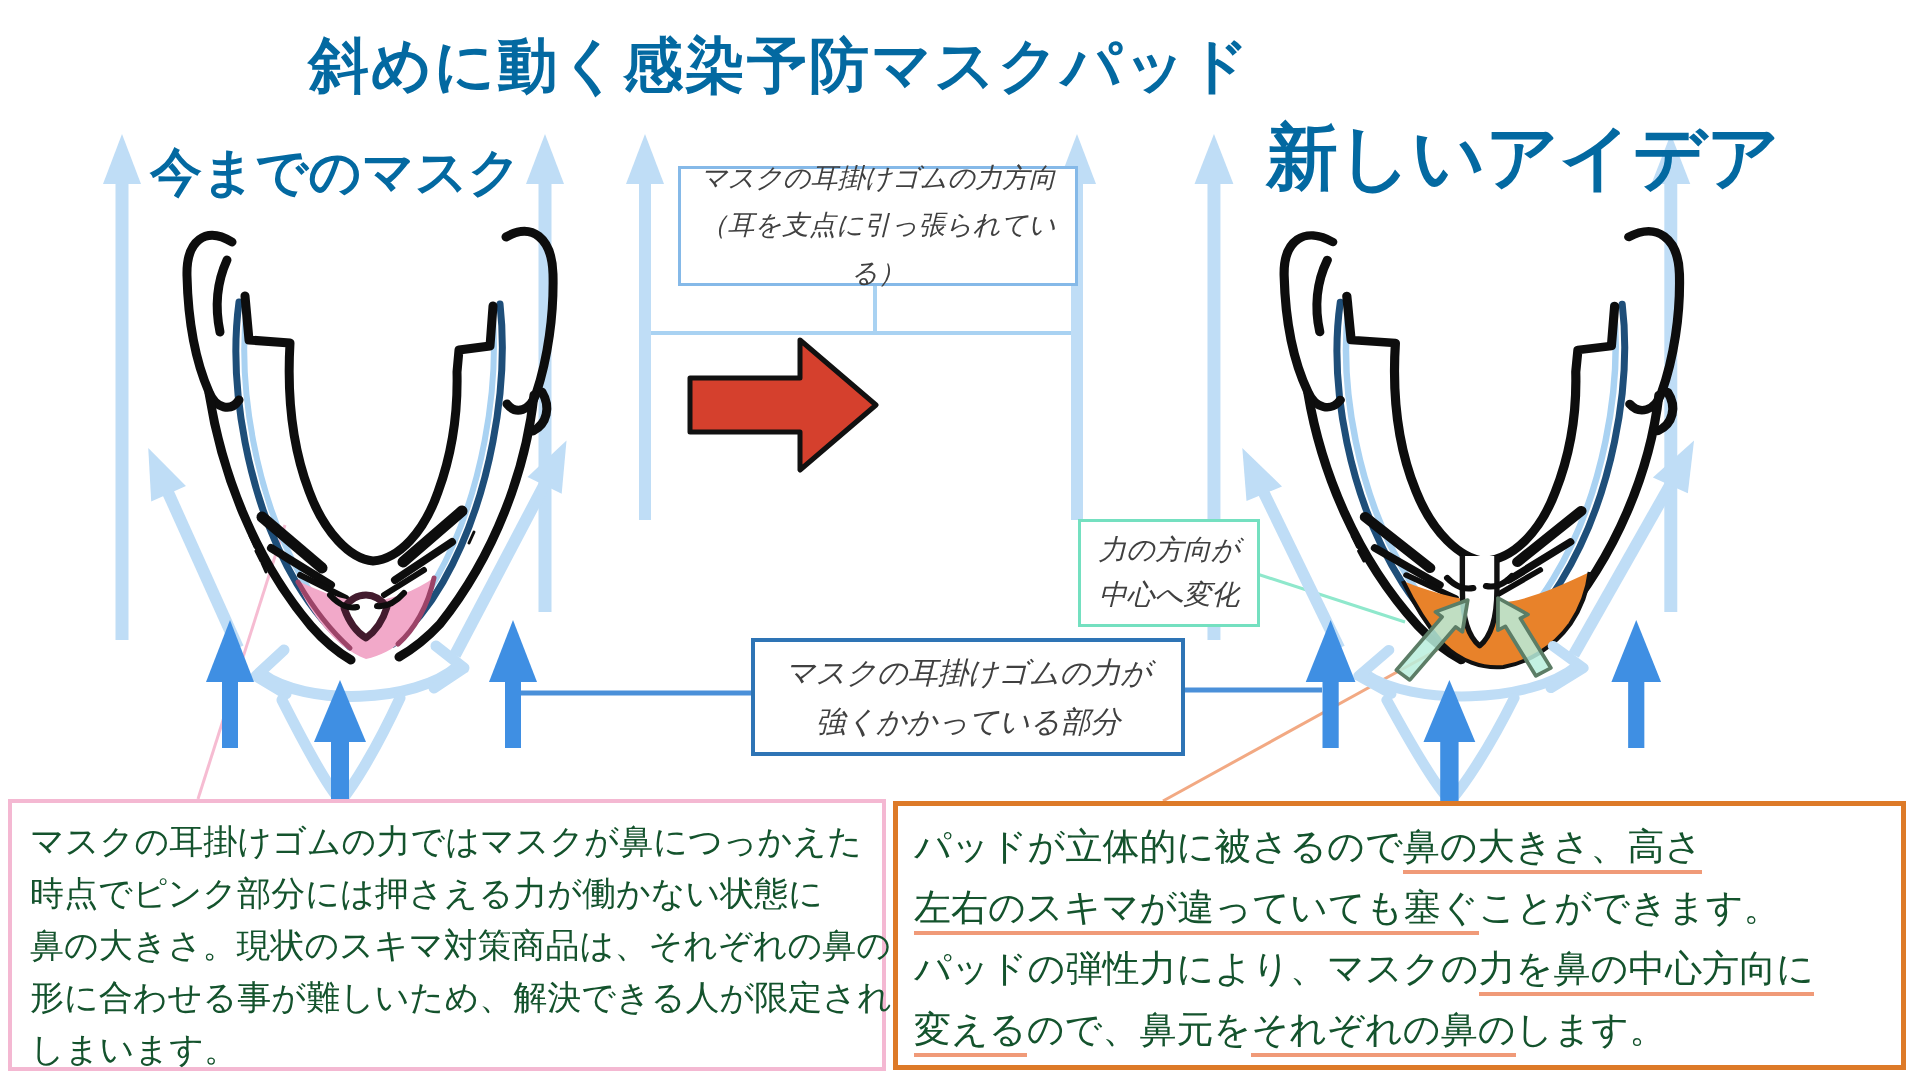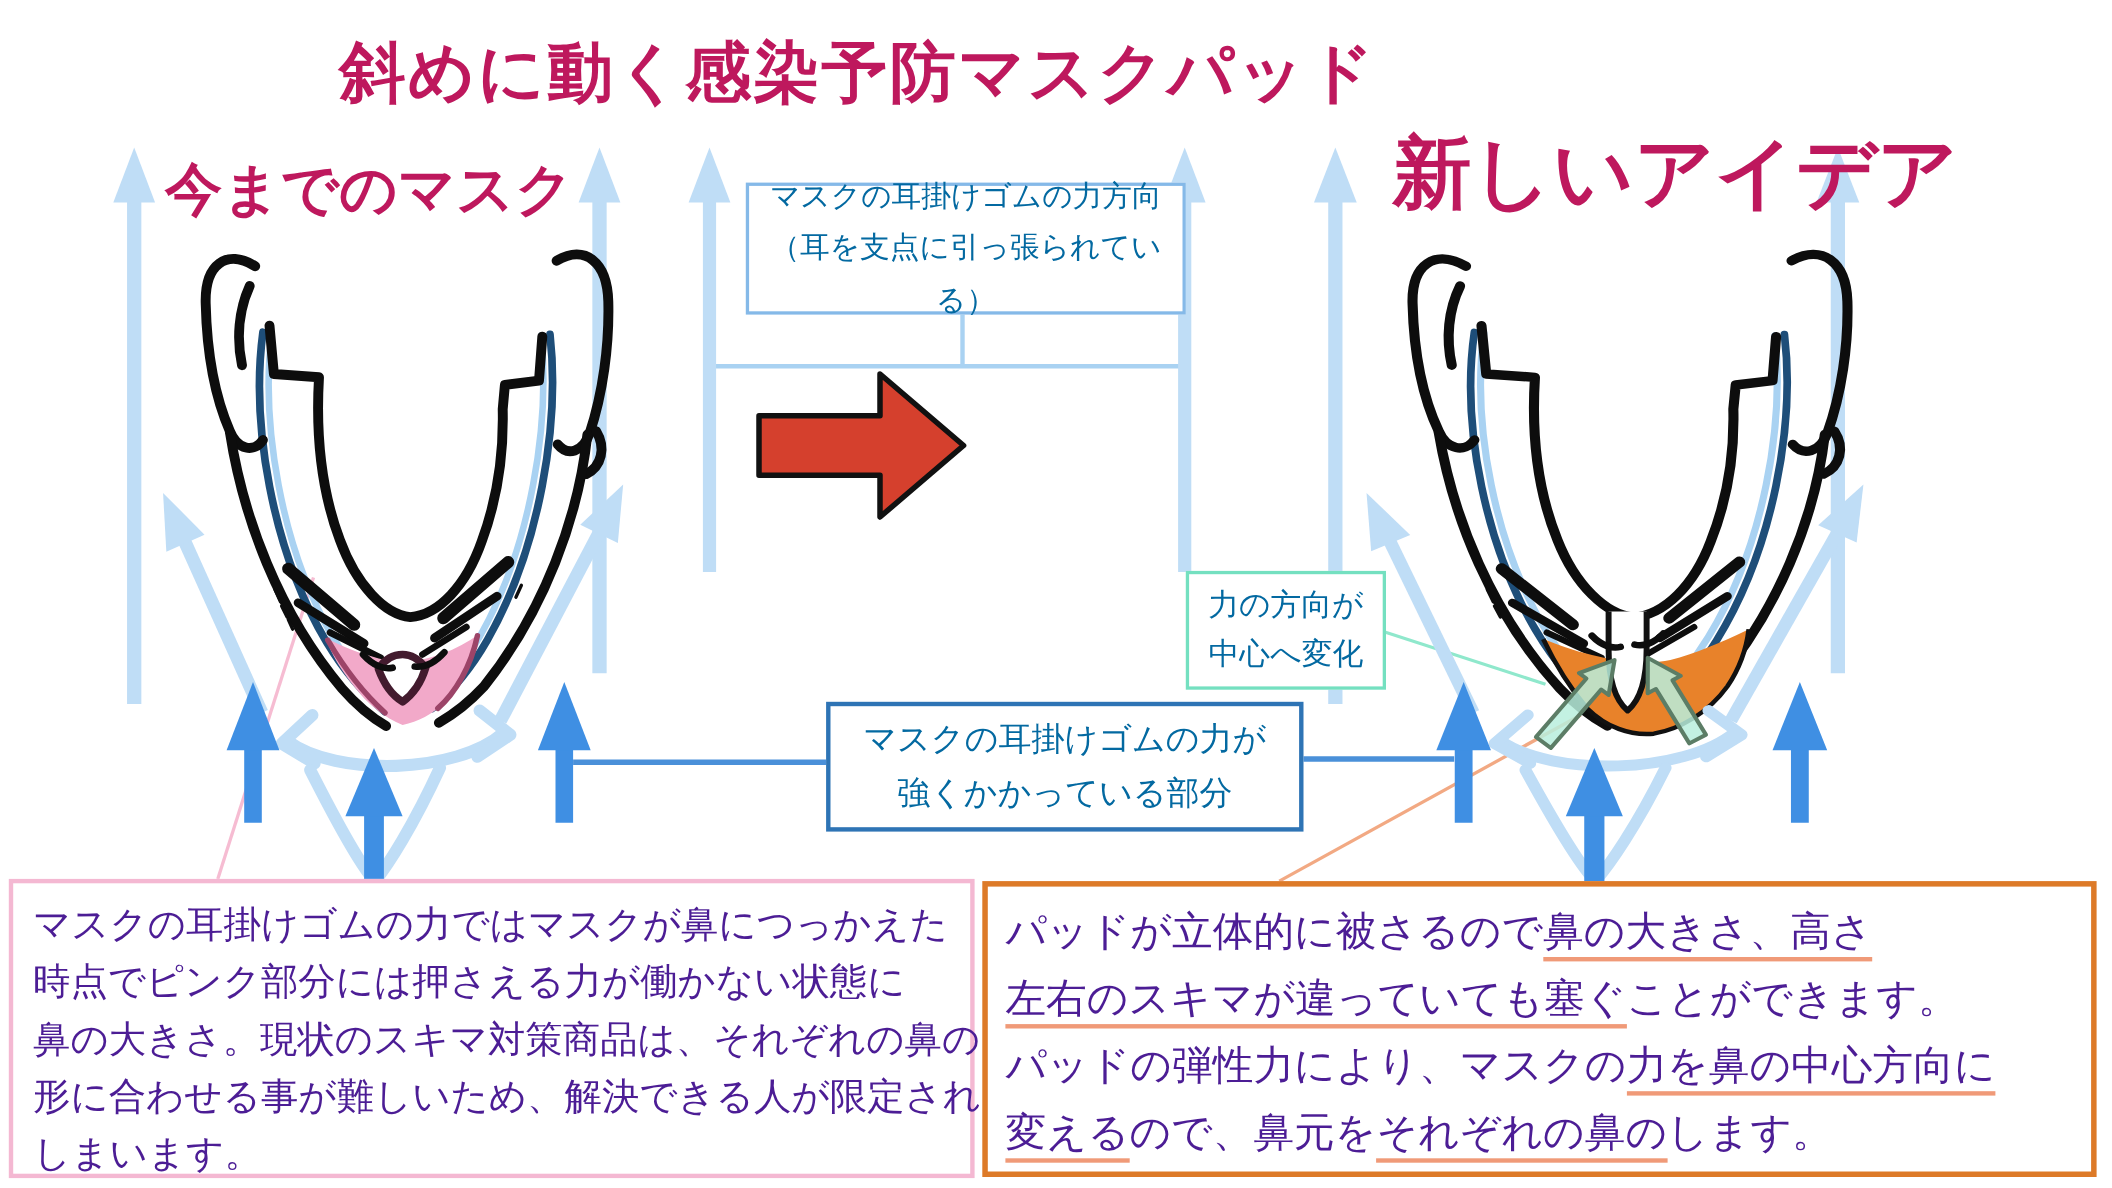--- a/index.html
+++ b/index.html
@@ -1,28 +1,28 @@
 <!DOCTYPE html>
 <html><head>
 <meta charset="utf-8">
 <style>
   html,body{margin:0;padding:0;background:#fff;}
   #stage{position:relative;width:1920px;height:1080px;background:#ffffff;overflow:hidden;
          font-family:"Liberation Sans","DejaVu Sans",sans-serif;}
   #diagram-svg{position:absolute;left:0;top:0;z-index:0;}
-  .txt{position:absolute;color:#be185d;z-index:2;}
+  .txt{position:absolute;color:#0369a1;z-index:2;}
   #page-title{left:0;top:26px;width:1560px;text-align:center;font-size:60px;font-weight:600;letter-spacing:2px;}
   #label-old{left:150px;top:122px;font-size:52px;font-weight:600;margin-top:16px;}
   #label-new{left:1266px;top:110px;font-size:72px;font-weight:600;}
-  .callout{position:absolute;z-index:2;background:#fff;color:#0369a1;text-align:center;
-           display:flex;flex-direction:column;justify-content:center;}
+  .callout{position:absolute;z-index:2;background:#fff;color:#404040;text-align:center;
+           display:flex;flex-direction:column;justify-content:center;font-style:italic;}
   #box-ear-force{left:678px;top:166px;width:394px;height:114px;border:3px solid #85B9E8;font-size:27px;line-height:1.75;}
   #box-direction{left:1078px;top:519px;width:176px;height:102px;border:3px solid #74E0C0;font-size:28px;line-height:1.6;}
   #box-strong{left:751px;top:638px;width:426px;height:110px;border:4px solid #2E74B5;font-size:30px;line-height:1.65;}
-  .note{position:absolute;z-index:2;background:#fff;color:#4c1d95;}
+  .note{position:absolute;z-index:2;background:#fff;color:#14532d;}
   #note-old{left:8px;top:799px;width:834px;height:240px;border:4px solid #F4B8D2;
             font-size:34px;line-height:52px;padding:12px 18px;}
   #note-new{left:893px;top:801px;width:971px;height:239px;border:5px solid #DD7A28;
             font-size:37px;line-height:61px;padding:10px 16px;}
   #note-new .u{border-bottom:4px solid #F09A78;padding-bottom:3px;}
   .note div{white-space:nowrap;}
 </style>
 </head>
 <body>
 

